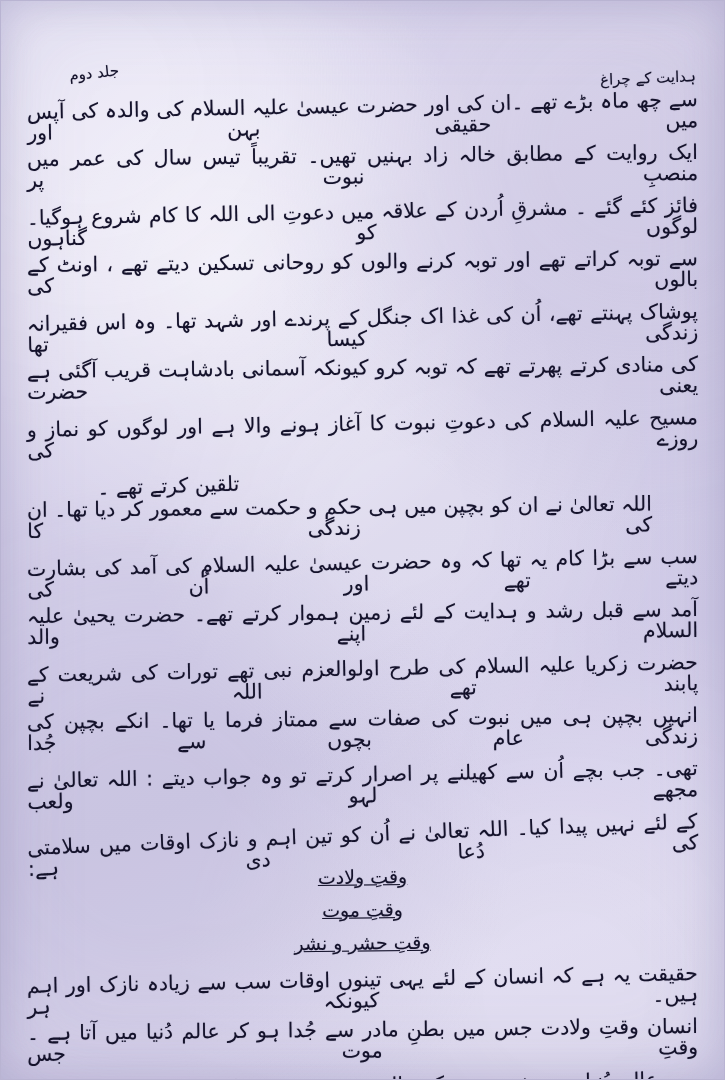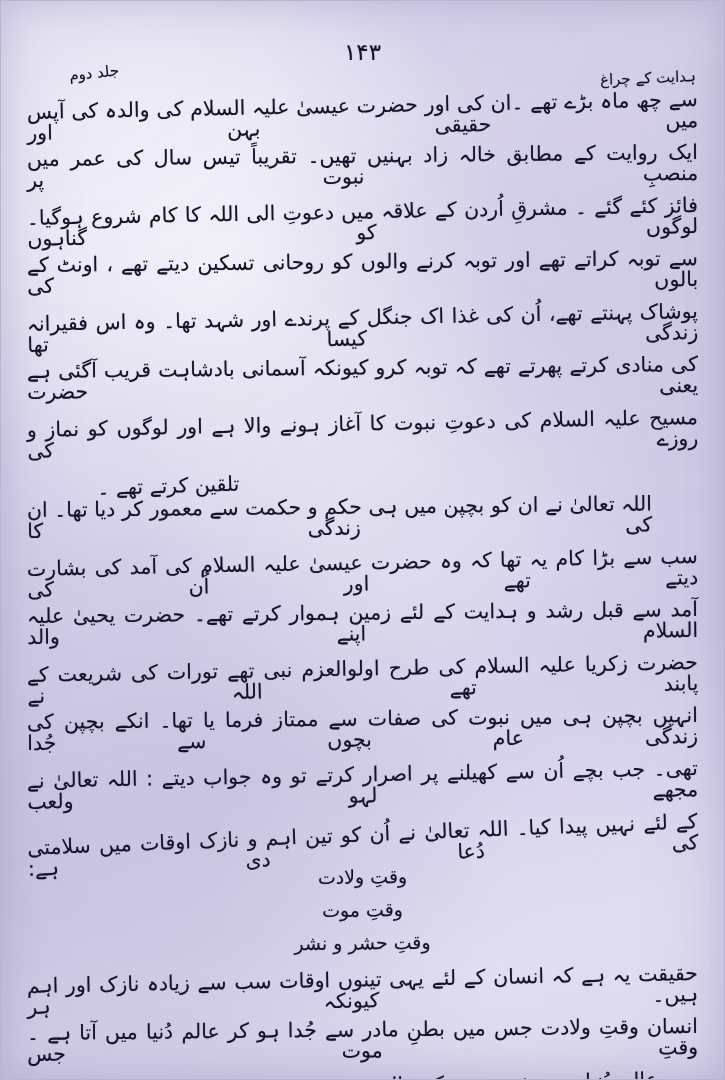--- a/index.html
+++ b/index.html
@@ -109,36 +109,36 @@
   }
   .line.indent-r { padding-right: 46px; }
   .line.center { text-align: center; }
   .line.tilt1 { transform: rotate(-1.1deg); }
   .line.tilt2 { transform: rotate(-1.7deg); }
   .line.tilt3 { transform: rotate(-0.6deg); }
   .line.tilt4 { transform: rotate(-2.3deg); }
 
   .mid-list {
     margin: 2px 0 6px 0;
+    text-decoration: underline;
   }
   .mid-list .line {
     text-align: center;
     font-size: 19px;
     margin-bottom: 14px;
   }
 </style>
 </head>
 <body>
 
 <div class="page">
   <div class="grain"></div>
   <div class="edge-shade"></div>
 
   <div class="header">
-    <div class="folio urdu">۱۴۳</div>
     <div class="hdr-right urdu">ہدایت کے چراغ</div>
     <div class="hdr-left urdu">جلد دوم</div>
   </div>
 
   <div class="body-block urdu">
 
     <div class="para">
       <span class="line justify tilt1">سے چھ ماہ بڑے تھے ۔ان کی اور حضرت عیسیٰ علیہ السلام کی والدہ کی آپس میں حقیقی بہن اور</span>
       <span class="line justify tilt3">ایک روایت کے مطابق خالہ زاد بہنیں تھیں۔ تقریباً تیس سال کی عمر میں منصبِ نبوت پر</span>
       <span class="line justify tilt1">فائز کئے گئے ۔ مشرقِ اُردن کے علاقہ میں دعوتِ الی اللہ کا کام شروع ہوگیا۔ لوگوں کو گناہوں</span>

